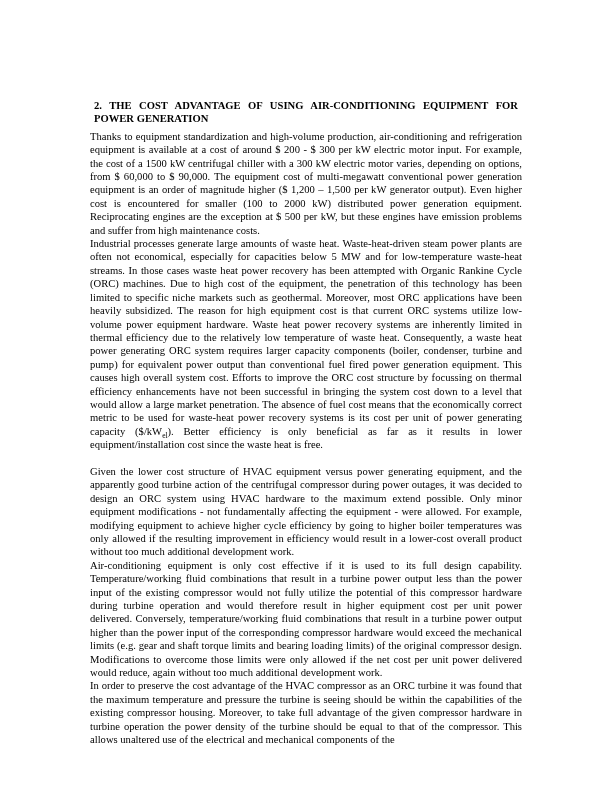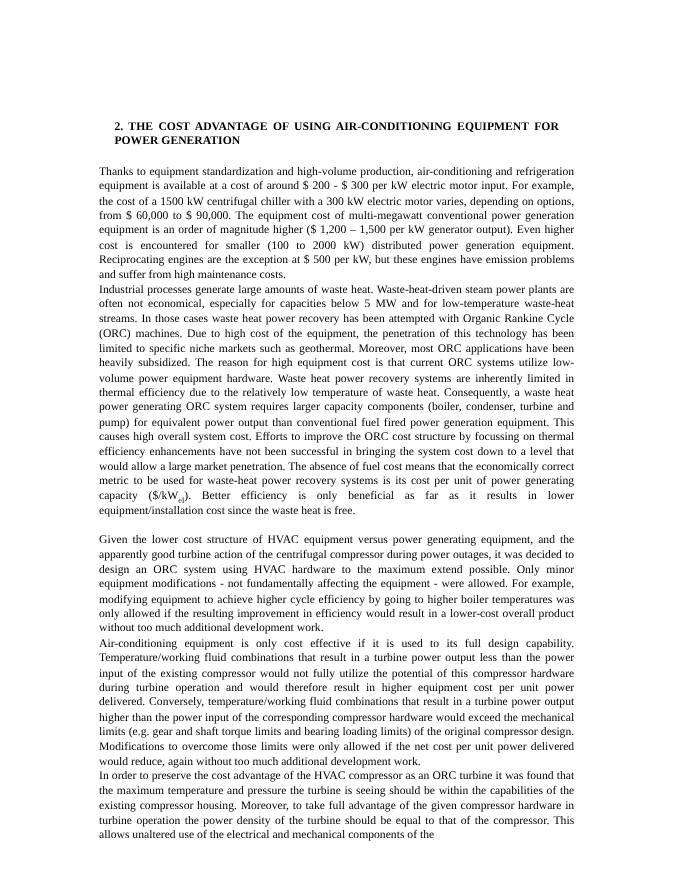--- a/index.html
+++ b/index.html
@@ -17,21 +17,21 @@
     background: #ffffff;
     color: #000000;
     font-family: "Liberation Serif", serif;
     font-size: 10.6px;
     line-height: 13.4px;
     overflow: hidden;
   }
   .doc-section { margin: 0; }
   .doc-section + .doc-section { margin-top: 13.4px; }
   .heading {
-    margin: 14px;
+    margin: 4px;
     font-size: 10.6px;
     line-height: 13.4px;
     font-weight: bold;
     text-align: justify;
     font-family: Liberation Serif, serif;
   }
   .para {
     margin: 0;
     text-align: justify;
   }

